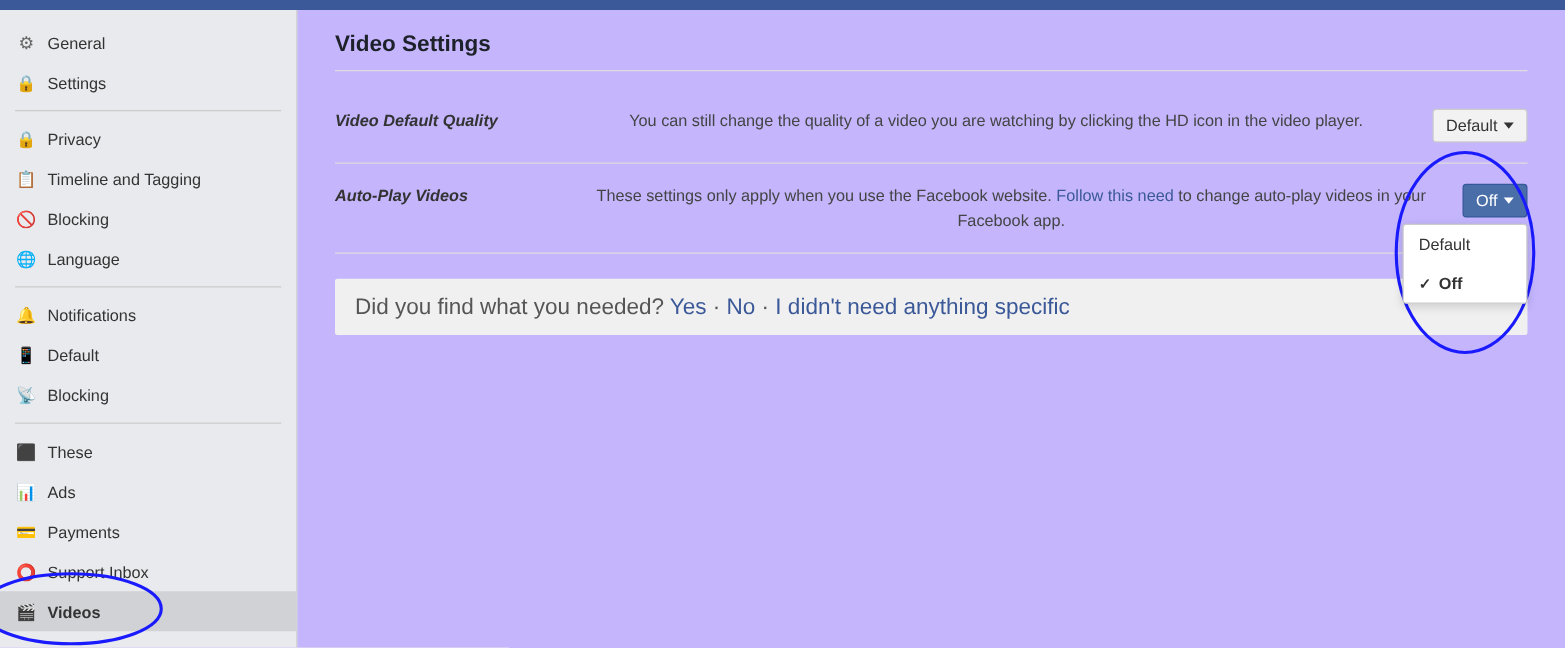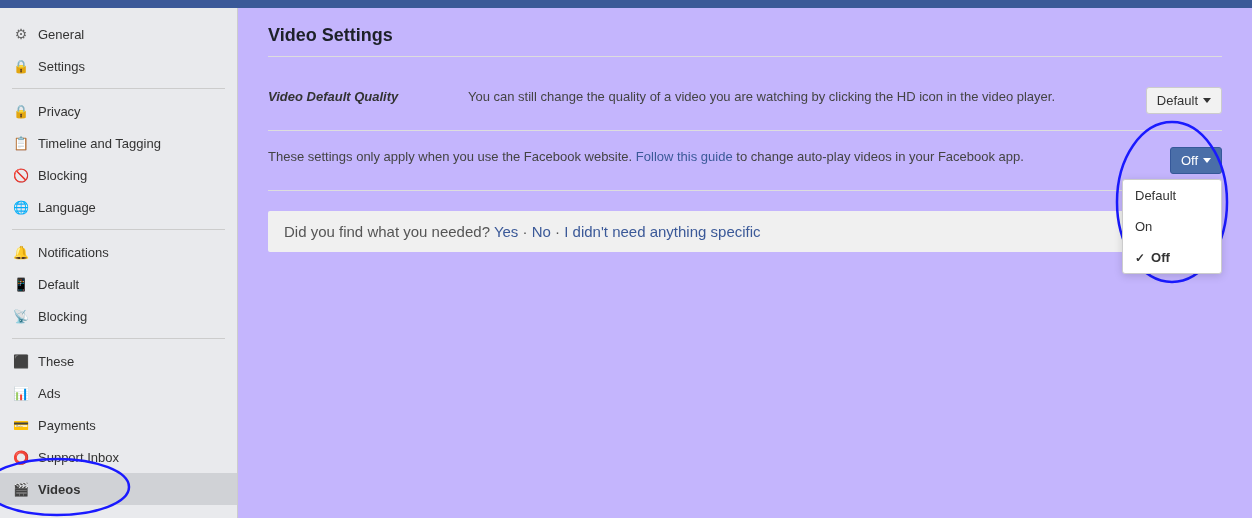--- a/index.html
+++ b/index.html
@@ -77,20 +77,21 @@
       font-weight: bold;
       width: 200px;
       flex-shrink: 0;
       padding-top: 2px;
       font-style: italic;
     }
     .settings-desc {
       flex: 1;
       color: #444;
       line-height: 1.5;
+      text-align: center;
     }
     .settings-desc a {
       color: #3b5998;
       text-decoration: none;
     }
     .settings-action {
       margin-left: 20px;
       flex-shrink: 0;
       position: relative;
     }
@@ -140,21 +141,21 @@
     }
     .dropdown-menu-item.selected {
       font-weight: bold;
     }
     .feedback-bar {
       background: #f0f0f0;
       padding: 12px 16px;
       margin-top: 20px;
       border-radius: 2px;
       color: #555;
-      font-size: 15px;
+      font-size: 18px;
     }
     .feedback-bar a {
       color: #3b5998;
       text-decoration: none;
     }
     
     .icon-gear { color: #666; font-size: 14px; }
     .icon-lock { font-size: 13px; }
     .icon-privacy { font-size: 13px; }
     .icon-timeline { font-size: 13px; }
@@ -267,36 +268,34 @@
       <div class="settings-desc">You can still change the quality of a video you are watching by clicking the HD icon in the video player.</div>
       <div class="settings-action">
         <button class="dropdown-btn">
           <span>Default</span>
           <span class="caret"></span>
         </button>
       </div>
     </div>
 
     <div class="settings-row" style="position:relative;">
+      <div class="settings-label">Auto-Play Videos</div>
       <div class="settings-desc">
-        <span>These settings only apply when you use the Facebook website. </span><a href="#">Follow this guide</a><span> to change auto-play videos in your Facebook app.</span>
+        <span>These settings only apply when you use the Facebook website. </span><a href="#">Follow this need</a><span> to change auto-play videos in your Facebook app.</span>
       </div>
       <div class="settings-action" style="position:relative;">
         <button class="dropdown-btn-active">
           <span>Off</span>
           <span class="caret" style="border-top-color:#fff;"></span>
         </button>
         
         <div class="dropdown-menu">
           <div class="dropdown-menu-item">
             <span>Default</span>
           </div>
-          <div class="dropdown-menu-item">
-            <span>On</span>
-          </div>
           <div class="dropdown-menu-item selected">
             <span style="font-size:12px;">✓</span>
             <span>Off</span>
           </div>
         </div>
         
         <svg style="position:absolute;right:-30px;top:-30px;width:120px;height:170px;pointer-events:none;overflow:visible;">
           <ellipse cx="40" cy="85" rx="55" ry="80" fill="none" stroke="#1a1aff" stroke-width="2.5"></ellipse>
         </svg>
       </div>

